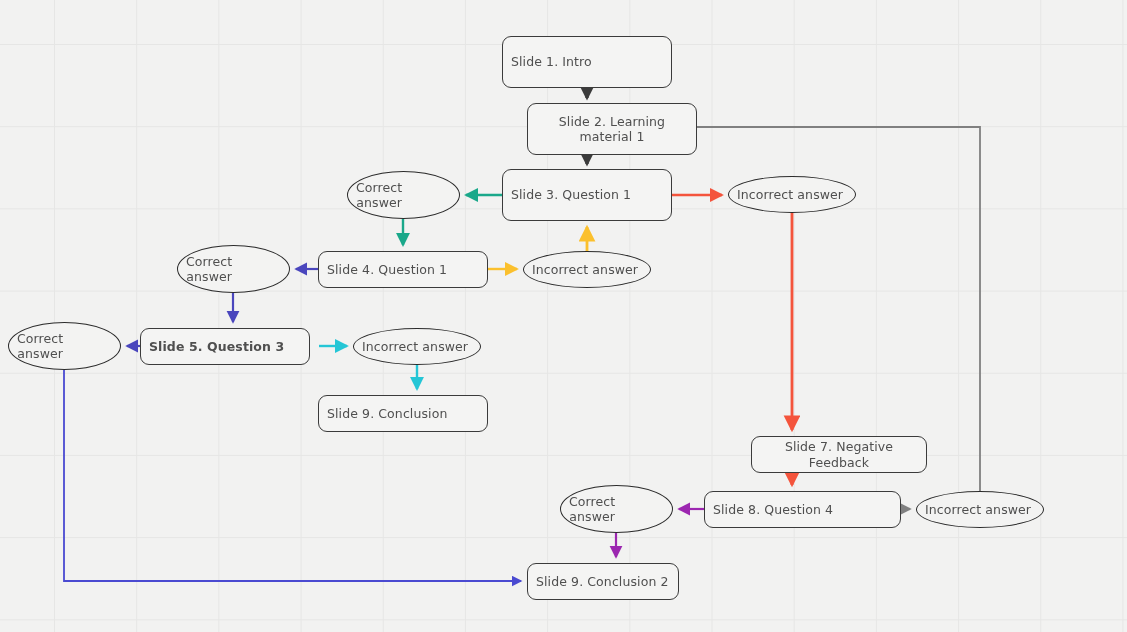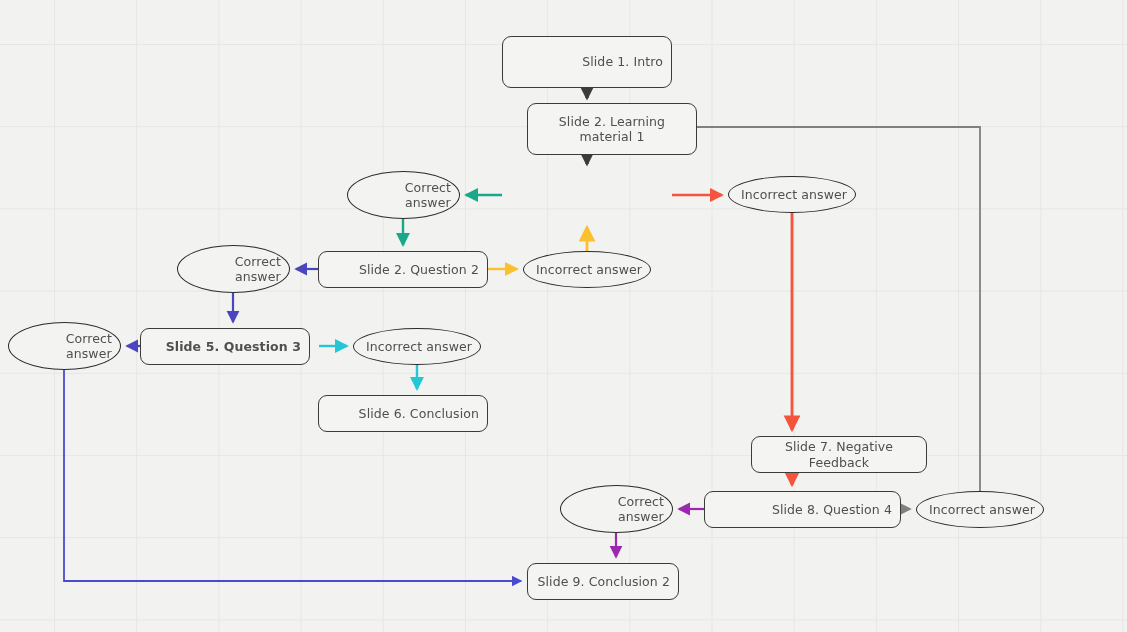--- a/index.html
+++ b/index.html
@@ -26,21 +26,21 @@
     left: 0; top: 0;
     width: 1127px;
     height: 632px;
     pointer-events: none;
   }
   .node {
     position: absolute;
     box-sizing: border-box;
     display: flex;
     align-items: center;
-    justify-content: flex-end;
+    justify-content: flex-start;
     text-align: center;
     color: #4f4f4f;
     font-size: 12.5px;
     line-height: 1.22;
     letter-spacing: 0.1px;
     background: #f4f4f3;
     z-index: 5;
   }
   .node.rect {
     border: 1.9px solid #3b3b3b;
@@ -133,32 +133,35 @@
   </svg>
 
   <div class="node rect" style="left:502px; top:36px; width:170px; height:52px;">
     <span class="node-label">Slide 1. Intro</span>
   </div>
 
   <div class="node rect" style="left:527px; top:103px; width:170px; height:52px;">
     <span class="node-label">Slide 2. Learning material 1</span>
   </div>
 
+  <div class="node rect" style="left:502px; top:169px; width:170px; height:52px;">
+    <span class="node-label">Slide 3. Question 1</span>
+  </div>
 
   <div class="node ellipse" style="left:347px; top:171px; width:113px; height:48px;">
     <span class="node-label">Correct
 answer</span>
   </div>
 
   <div class="node ellipse" style="left:728px; top:176px; width:128px; height:37px;">
     <span class="node-label">Incorrect answer</span>
   </div>
 
   <div class="node rect" style="left:318px; top:251px; width:170px; height:37px;">
-    <span class="node-label">Slide 2. Question 2</span>
+    <span class="node-label">Slide 4. Question 1</span>
   </div>
 
   <div class="node ellipse" style="left:523px; top:251px; width:128px; height:37px;">
     <span class="node-label">Incorrect answer</span>
   </div>
 
   <div class="node ellipse" style="left:177px; top:245px; width:113px; height:48px;">
     <span class="node-label">Correct
 answer</span>
   </div>
@@ -170,21 +173,21 @@
   <div class="node ellipse" style="left:353px; top:328px; width:128px; height:37px;">
     <span class="node-label">Incorrect answer</span>
   </div>
 
   <div class="node ellipse" style="left:8px; top:322px; width:113px; height:48px;">
     <span class="node-label">Correct
 answer</span>
   </div>
 
   <div class="node rect" style="left:318px; top:395px; width:170px; height:37px;">
-    <span class="node-label">Slide 6. Conclusion</span>
+    <span class="node-label">Slide 9. Conclusion</span>
   </div>
 
   <div class="node rect" style="left:704px; top:436px; width:176px; height:37px;margin-left:47px;">
     <span class="node-label">Slide 7. Negative Feedback</span>
   </div>
 
   <div class="node rect" style="left:704px; top:491px; width:197px; height:37px;">
     <span class="node-label">Slide 8. Question 4</span>
   </div>
 

